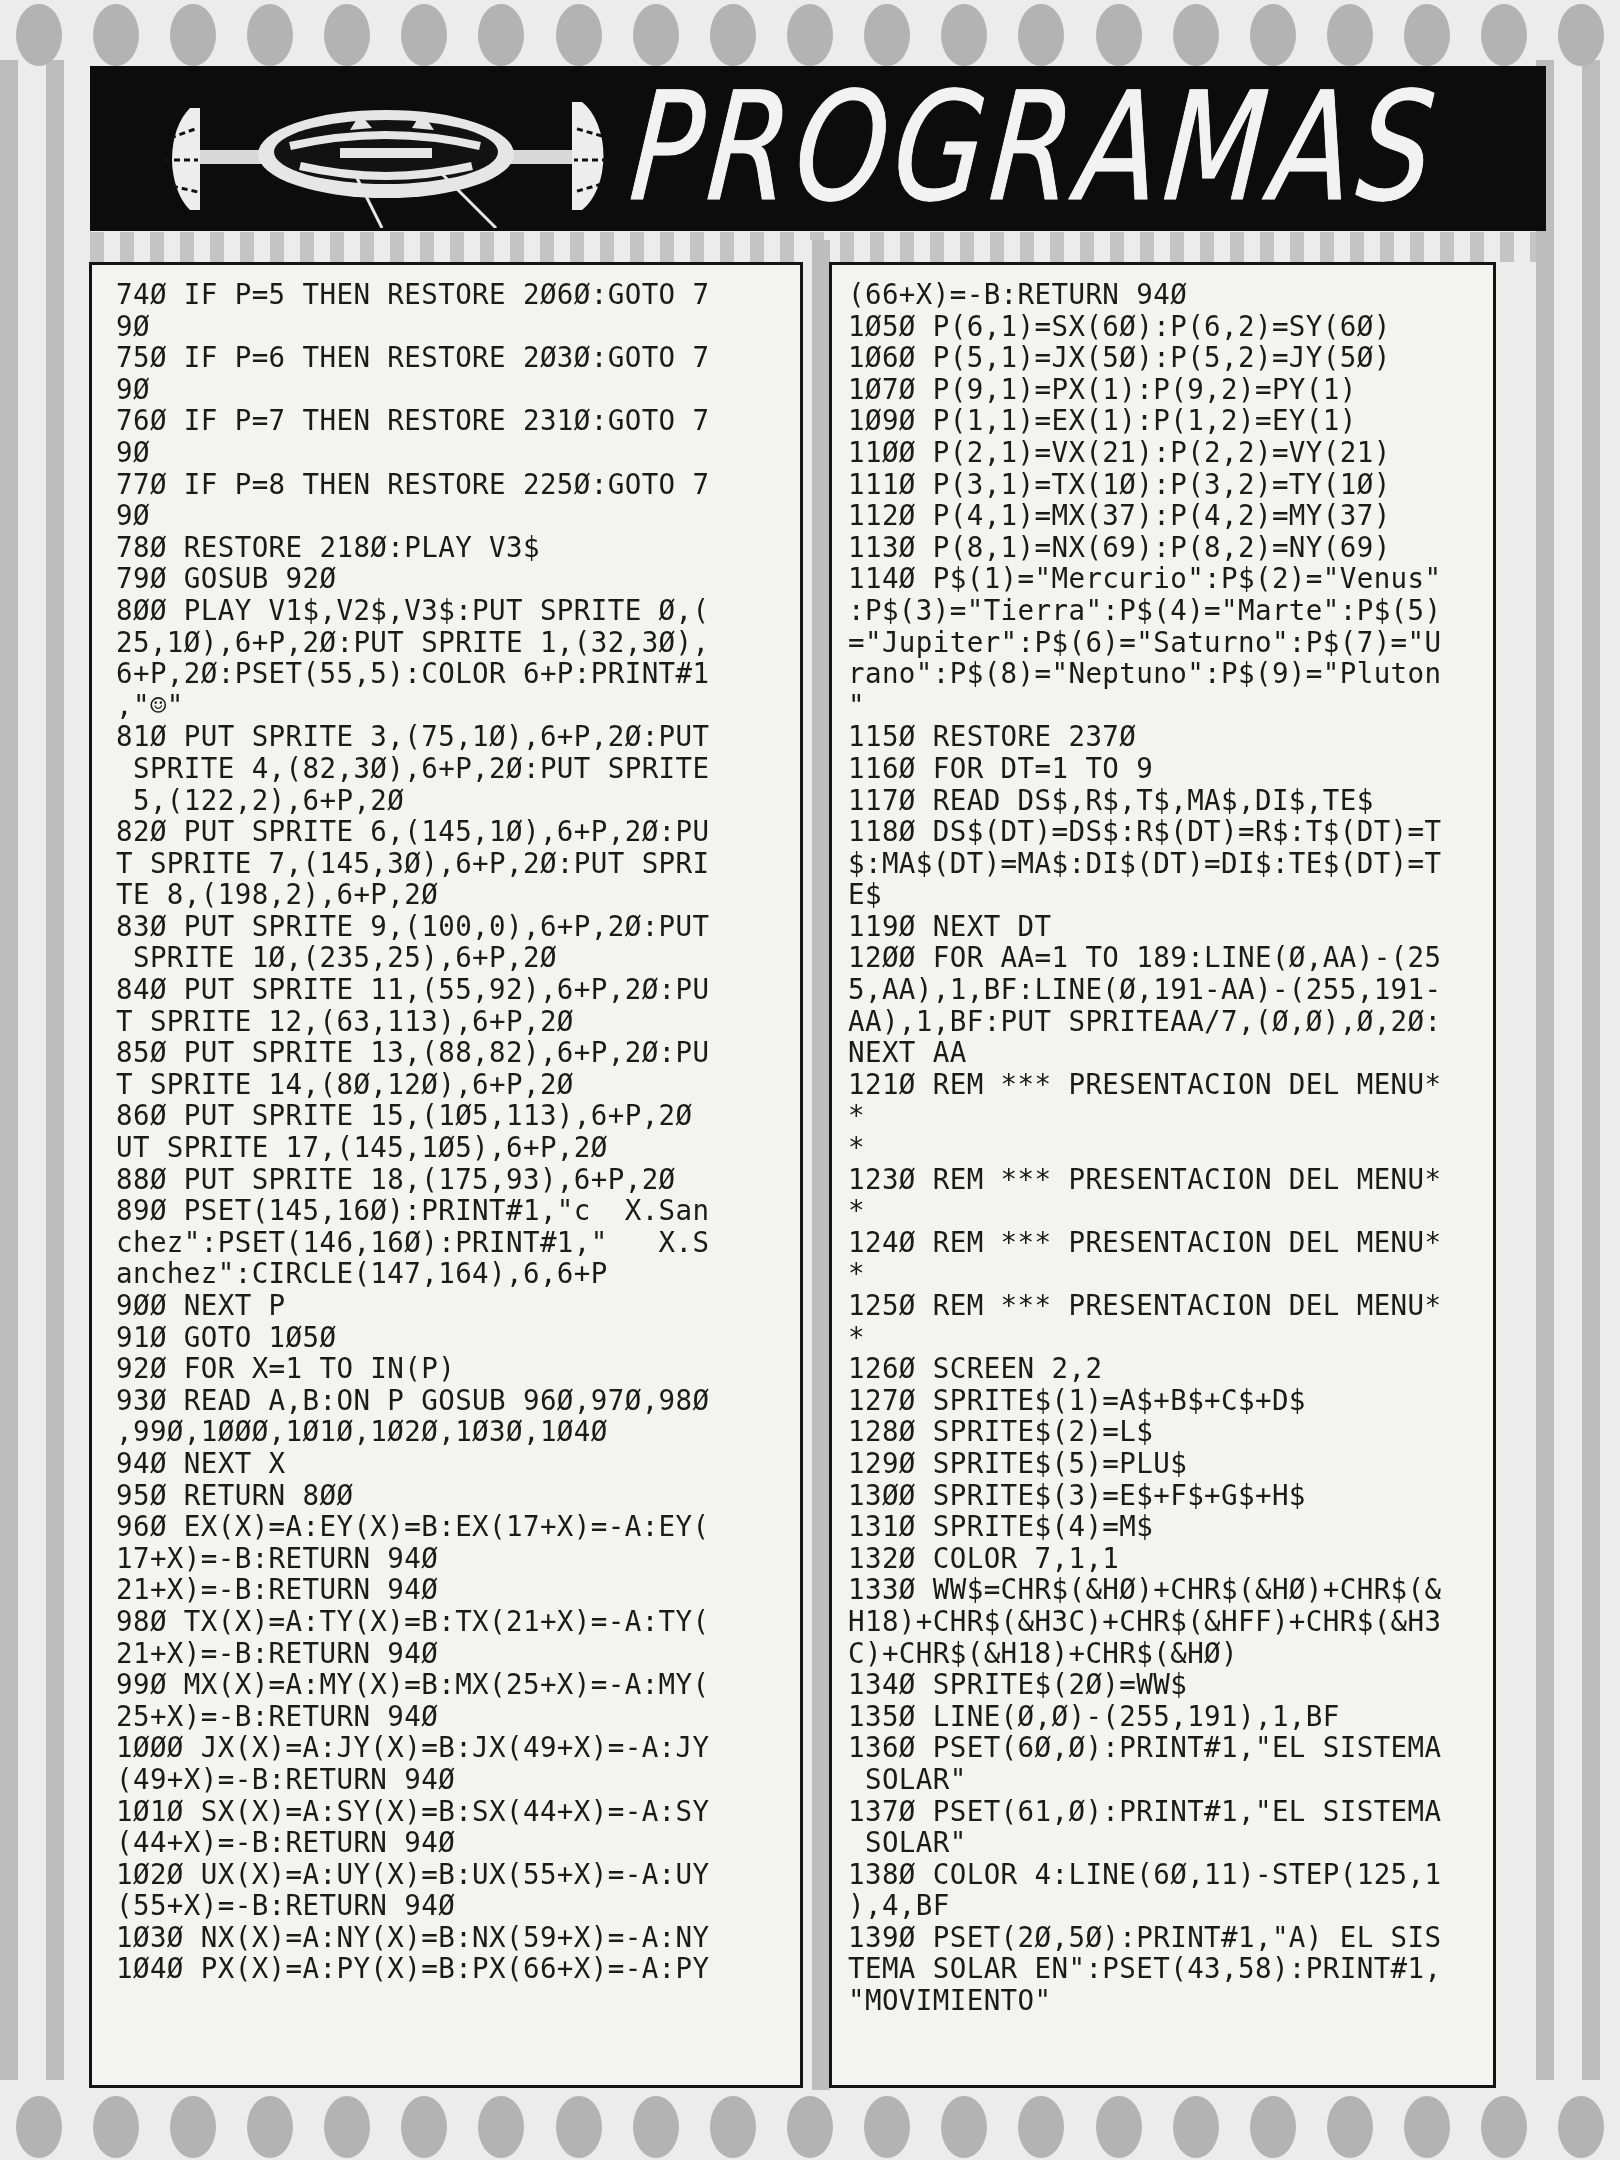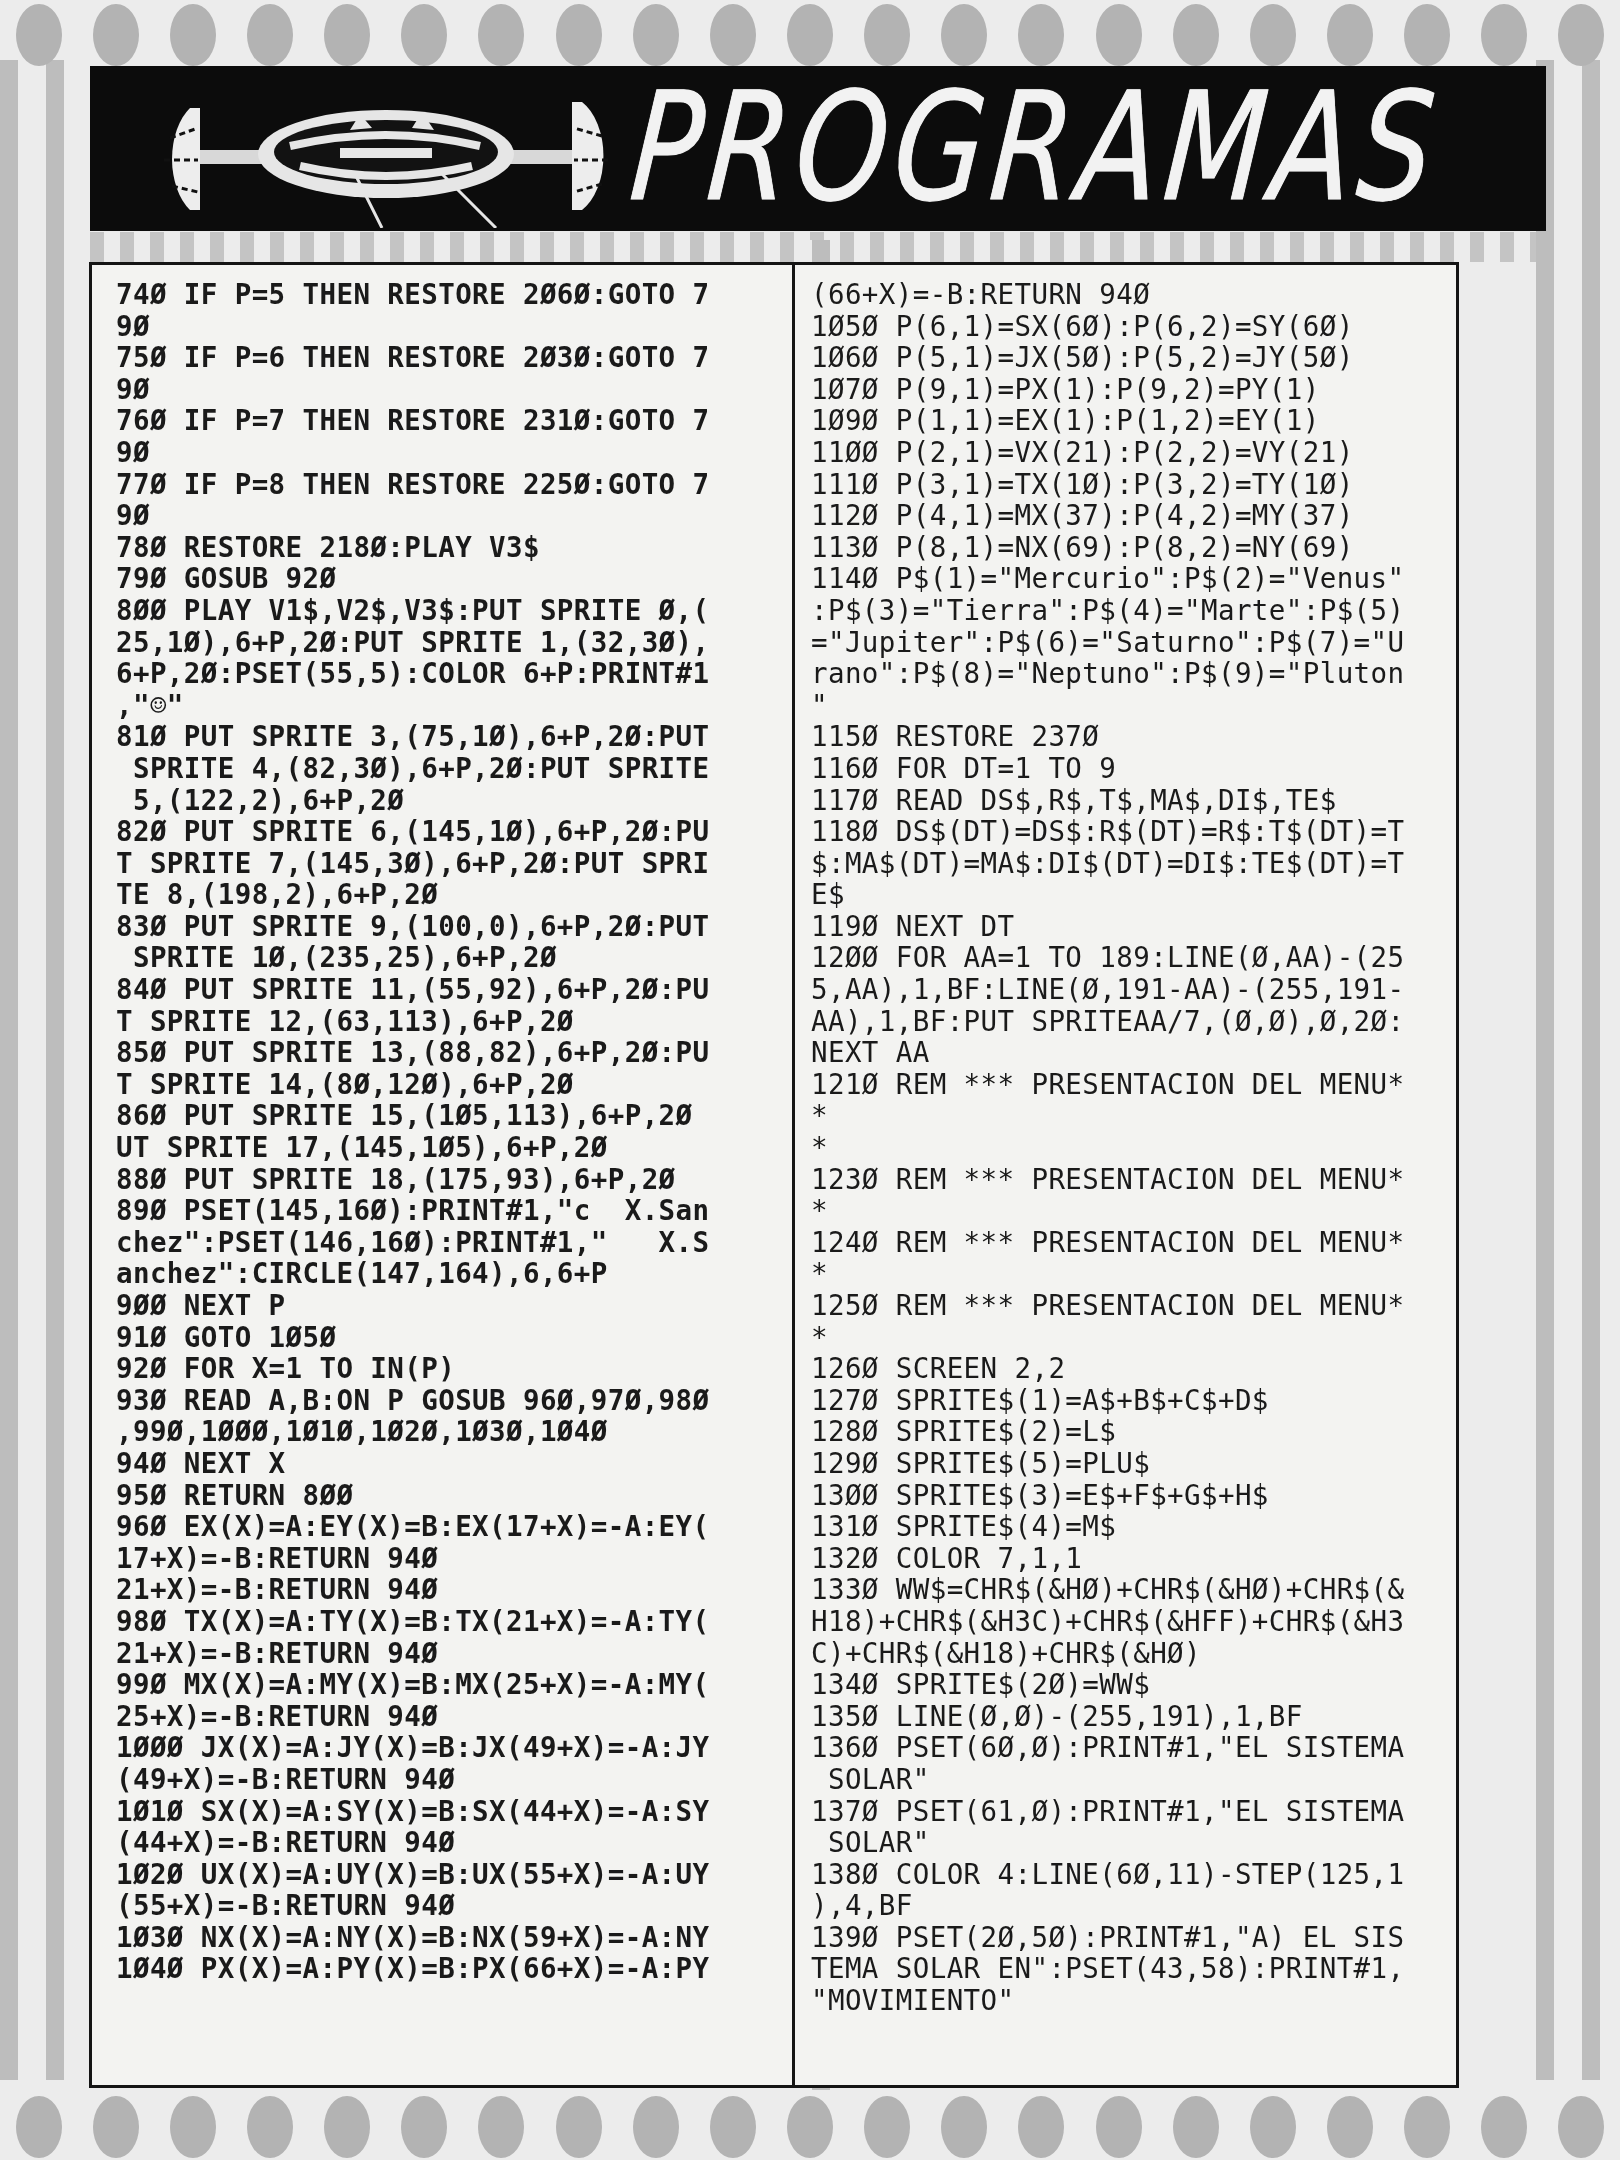--- a/index.html
+++ b/index.html
@@ -46,22 +46,22 @@
       -webkit-text-stroke: 1px #f2f2f2;
       text-shadow: 0 0 1px #fff;
     }
 
     
     .code-box {
       position: absolute; top: 262px; height: 1826px;
       background: #f3f3f1; border: 3px solid #141414;
       box-sizing: border-box; padding: 14px 0 0 24px;
     }
-    .code-box.left { left: 89px; width: 714px; font-weight: bold; }
-    .code-box.right { left: 792px; width: 667px; padding-left: 16px; }
+    .code-box.left { left: 89px; width: 714px; }
+    .code-box.right { left: 829px; width: 667px; padding-left: 16px; }
     .code-line {
       font-family: "DejaVu Sans Mono", monospace;
       font-size: 27.5px; line-height: 31.6px; color: #1a1a1a;
       white-space: pre; letter-spacing: 0.4px;
     }
   </style>
 </head>
 <body>
 
 <div class="stripes left-edge"></div>

